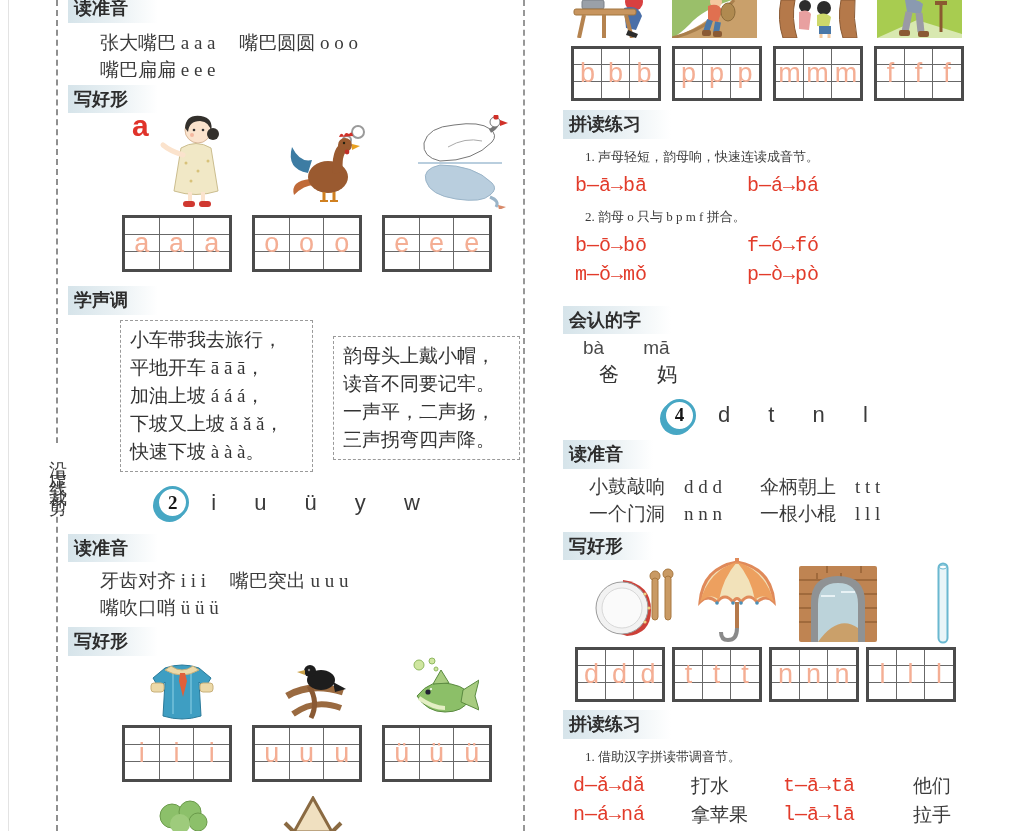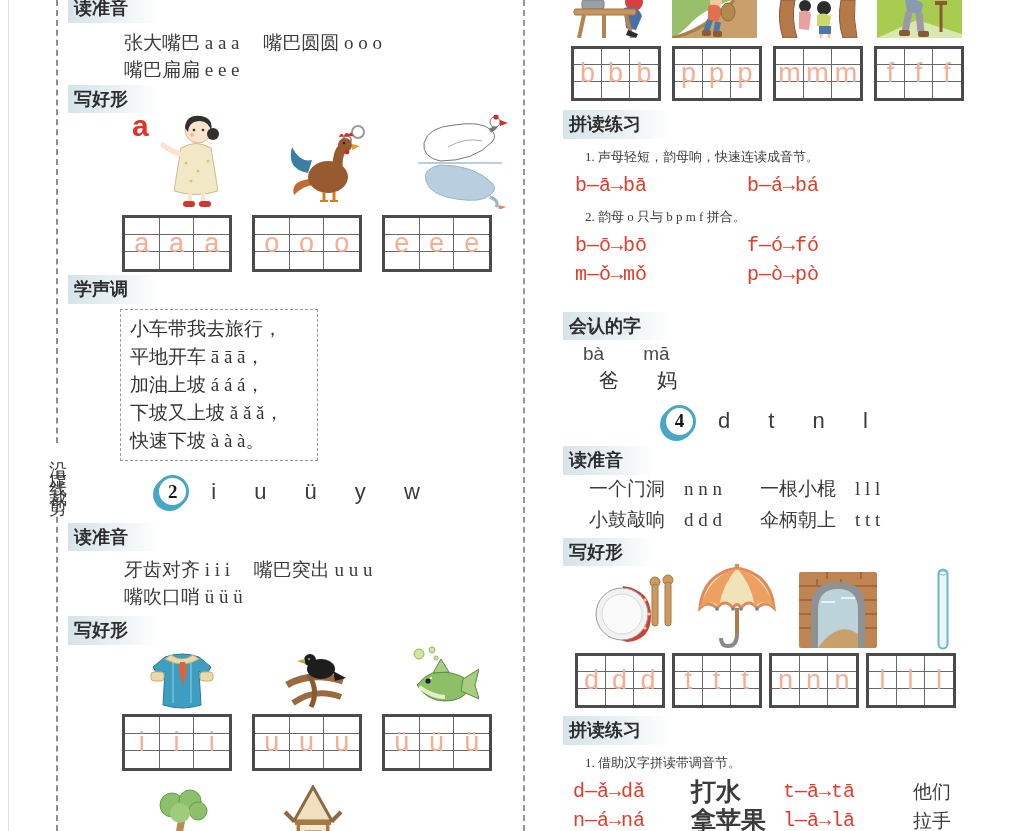--- a/index.html
+++ b/index.html
@@ -11,21 +11,21 @@
   .cut-label{position:absolute;left:40px;top:443px;width:30px;writing-mode:vertical-rl;
              text-align:center;background:#fff;z-index:3;font-size:18px;color:#3a3a3a;
              letter-spacing:9px;padding:4px 0;}
   .col-left{position:absolute;left:68px;top:0;width:452px;}
   .col-right{position:absolute;left:563px;top:0;width:456px;}
 
   .hdr{display:inline-block;font-family:"Liberation Sans","DejaVu Sans",sans-serif;
        font-weight:bold;font-size:18px;color:#2d2d2d;line-height:1.25;
        background:linear-gradient(90deg,#d6e4ea,#eaf1f4 55%,rgba(255,255,255,0));
        padding:3px 30px 3px 6px;}
-  .txt{font-size:19px;line-height:27px;margin:0 0 0 56px;color:#3b3b3b;}
+  .txt{font-size:19px;line-height:27px;margin:0 0 0 32px;color:#3b3b3b;}
   .inst{font-size:13px;line-height:27px;margin:4px 0 0 22px;color:#3b3b3b;}
 
   .figs{display:flex;align-items:flex-end;}
   .figw{position:relative;}
   .red-letter{position:absolute;left:-24px;top:-2px;color:#e0332a;font-weight:bold;
               font-size:30px;font-family:"Liberation Sans","DejaVu Sans",sans-serif;line-height:1;}
 
   .wgrid{display:grid;grid-template-columns:repeat(3,1fr);grid-template-rows:repeat(3,1fr);
          border:3px solid #4b4b4b;background:#fff;box-sizing:border-box;}
   .wgrid>div{border-right:1px solid #686868;border-bottom:1px solid #686868;
@@ -46,21 +46,21 @@
   .badge{width:27px;height:27px;border-radius:50%;background:#fff;border:3px solid #47a7c4;
          box-shadow:-3px 3px 0 0 #47a7c4;display:flex;align-items:center;justify-content:center;
          font-weight:bold;font-size:19px;color:#161616;}
   .slet{font-family:"Liberation Sans","DejaVu Sans",sans-serif;font-size:22px;color:#3a3a3a;
         letter-spacing:12px;word-spacing:8px;}
 
   .fm{font-family:Liberation Mono, monospace;color:#e23b2a;font-size:20px;}
   .frow{display:flex;margin:2px 0 0 12px;line-height:27px;}
   .frow .c1{width:172px;}
   .frow4 .c1{width:118px;}
-  .frow4 .h1{width:92px;font-size:25px;color:#3b3b3b;font-weight:bold;}
+  .frow4 .h1{width:92px;font-size:19px;color:#3b3b3b;}
   .frow4 .c2{width:130px;}
   .frow4 .h2{font-size:19px;color:#3b3b3b;}
   .frow4{display:flex;margin:2px 0 0 10px;line-height:27px;}
 
   .rec-py{display:flex;gap:39px;margin:2px 0 0 20px;
           font-family:"Liberation Sans","DejaVu Sans",sans-serif;font-size:19px;color:#4a4a4a;line-height:24px;}
   .rec-hz{display:flex;gap:38px;margin:0 0 0 36px;font-size:20px;line-height:28px;color:#333;}
 </style>
 </head>
 <body>
@@ -181,29 +181,35 @@
           </div>
           <div>
             <span class="gl">e</span>
           </div>
           <div></div>
           <div></div>
           <div></div>
         </div>
     </div>
 
-    <div><div class="hdr" style="margin-top:3px;">学声调</div></div>
+    <div><div class="hdr" style="margin-top:14px;">学声调</div></div>
 
     <div class="pboxes">
       <div class="pbox" style="width:178px;">
         <div>小车带我去旅行，</div>
         <div>平地开车 ā ā ā，</div>
         <div>加油上坡 á á á，</div>
         <div>下坡又上坡 ǎ ǎ ǎ，</div>
         <div>快速下坡 à à à。</div>
+      </div>
+      <div class="pbox pbox2" style="width:172px;">
+        <div>韵母头上戴小帽，</div>
+        <div>读音不同要记牢。</div>
+        <div>一声平，二声扬，</div>
+        <div>三声拐弯四声降。</div>
       </div>
     </div>
 
     <div class="sect">
       <div class="badge">2</div>
       <div class="slet">i u ü y w</div>
     </div>
 
     <div><div class="hdr" style="margin-top:14px;">读准音</div></div>
     <div class="txt" style="margin-top:5px;">牙齿对齐 i i i　 嘴巴突出 u u u</div>
@@ -445,38 +451,38 @@
     <div class="inst">2. 韵母 o 只与 b p m f 拼合。</div>
     <div class="frow">
       <span class="fm c1">b—ō→bō</span>
       <span class="fm">f—ó→fó</span>
     </div>
     <div class="frow">
       <span class="fm c1">m—ǒ→mǒ</span>
       <span class="fm">p—ò→pò</span>
     </div>
 
-    <div><div class="hdr" style="margin-top:24px;">会认的字</div></div>
+    <div><div class="hdr" style="margin-top:18px;">会认的字</div></div>
     <div class="rec-py">
       <span>bà</span>
       <span>mā</span>
     </div>
     <div class="rec-hz">
       <span>爸</span>
       <span>妈</span>
     </div>
 
     <div class="sect left-offset" style="margin-top:10px;">
       <div class="badge">4</div>
       <div class="slet">d t n l</div>
     </div>
 
     <div><div class="hdr" style="margin-top:8px;">读准音</div></div>
+    <div class="txt" style="margin:4px 0 0 26px;">小鼓敲响　d d d　　伞柄朝上　t t t</div>
     <div class="txt" style="margin:0 0 0 26px;">一个门洞　n n n　　一根小棍　l l l</div>
-    <div class="txt" style="margin:4px 0 0 26px;">小鼓敲响　d d d　　伞柄朝上　t t t</div>
 
     <div><div class="hdr" style="margin-top:5px;">写好形</div></div>
 
     <div class="figs" style="height:82px;margin-left:30px;margin-top:2px;">
       <svg width="88" height="80" viewBox="0 0 88 80">
         <circle cx="62" cy="12" r="5" fill="#c99a64" stroke="#a87840"></circle>
         <rect x="59" y="14" width="6" height="42" rx="3" fill="#c99a64" stroke="#a87840"></rect>
         <circle cx="75" cy="10" r="5" fill="#c99a64" stroke="#a87840"></circle>
         <rect x="72" y="12" width="6" height="44" rx="3" fill="#c99a64" stroke="#a87840"></rect>
         <path d="M30 16 Q58 20 58 46 Q58 70 34 72 L28 70 Z" fill="#cc4038"></path>

